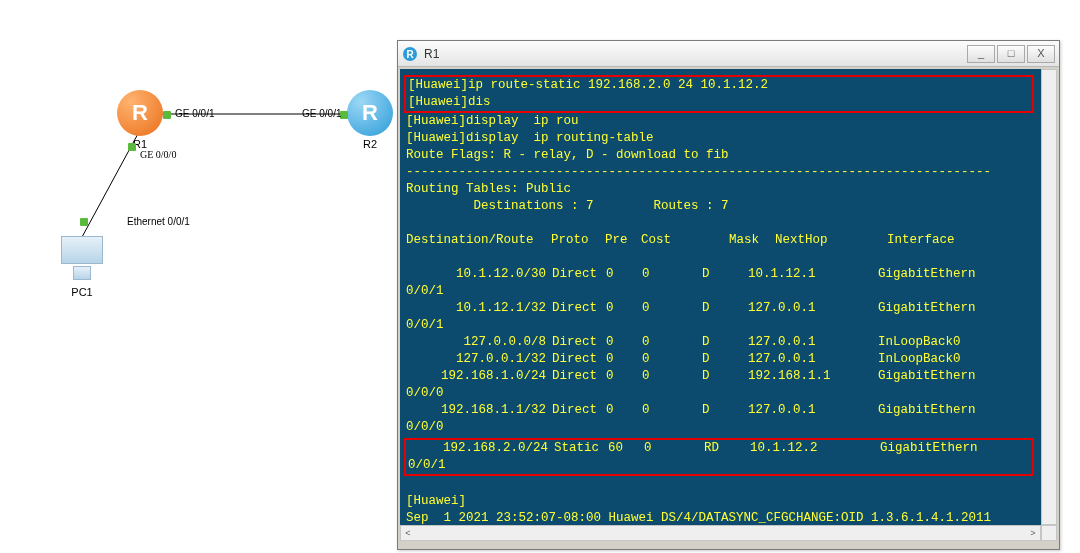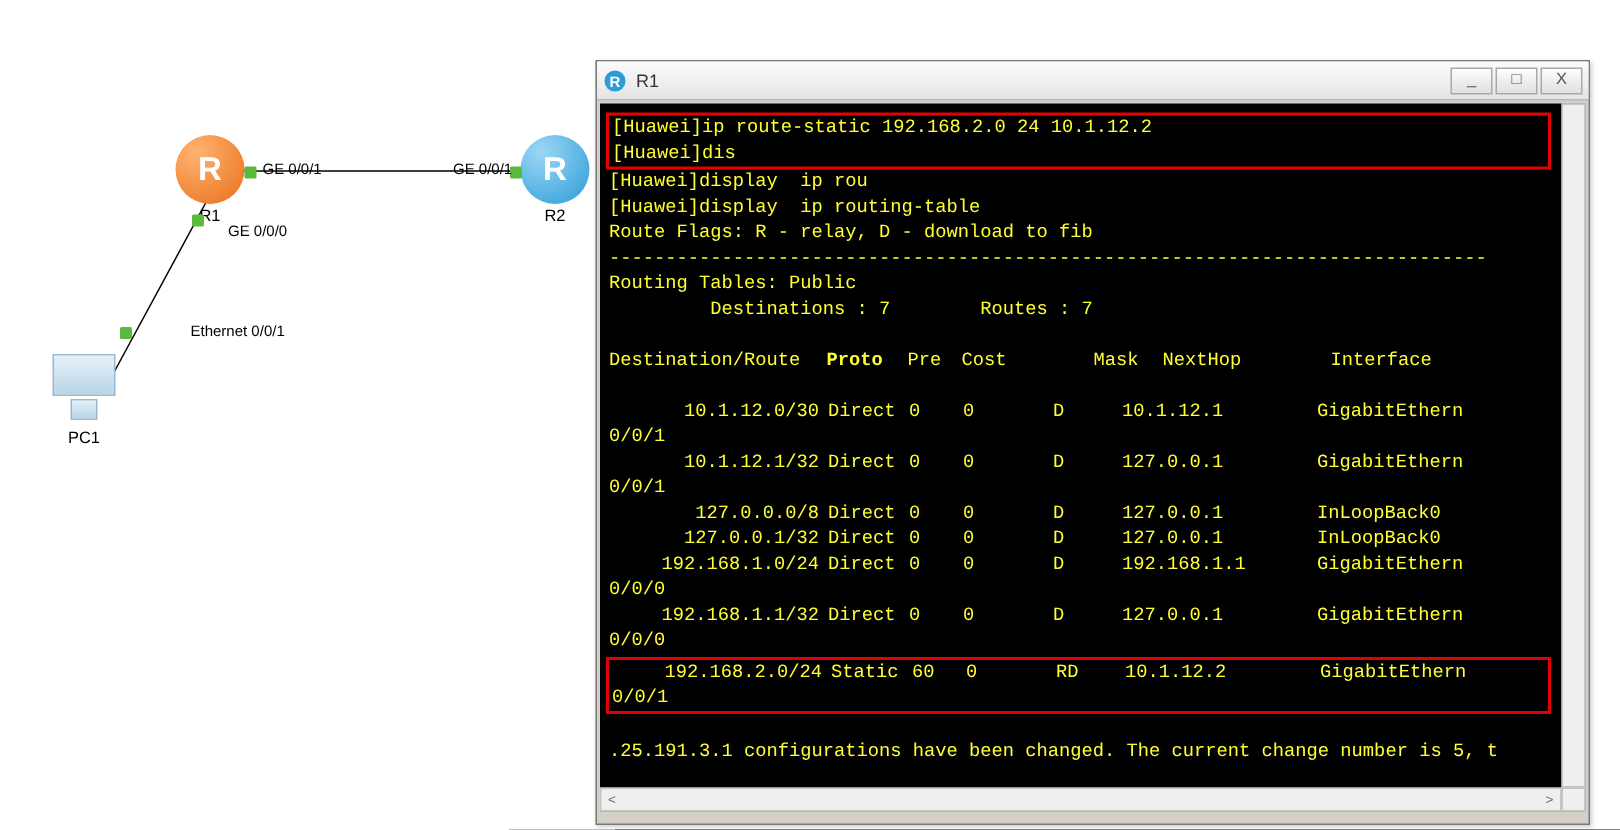--- a/index.html
+++ b/index.html
@@ -128,21 +128,21 @@
     line-height: 14px;
     text-align: center;
     color: #555;
     cursor: pointer;
   }
   .terminal-wrap {
     position: relative;
     width: 657px;
     height: 472px;
     margin: 2px;
-    background: #000000;
+    background: #0c4a6e;
   }
   .terminal {
     width: 640px;
     height: 464px;
     padding: 6px;
     color: #ffff33;
     font-family: "Courier New", monospace;
     font-size: 12.5px;
     line-height: 17px;
     white-space: pre;
@@ -192,21 +192,21 @@
     display: block;
   }
   .route-row .dest  { display:inline-block; width: 140px; text-align: right; }
   .route-row .proto { display:inline-block; width: 60px;  padding-left: 6px; }
   .route-row .pre   { display:inline-block; width: 36px; }
   .route-row .cost  { display:inline-block; width: 60px; }
   .route-row .flags { display:inline-block; width: 46px; }
   .route-row .nh    { display:inline-block; width: 130px; }
   .route-row .intf  { display:inline-block; }
   .hdr-row .dest  { display:inline-block; width: 135px; }
-  .hdr-row .proto { display:inline-block; width: 64px;  padding-left: 10px; font-weight: bold; }
+  .hdr-row .proto { display:inline-block; width: 64px;  padding-left: 10px; }
   .hdr-row .pre   { display:inline-block; width: 36px; font-family: Liberation Mono, monospace; }
   .hdr-row .cost  { display:inline-block; width: 88px; }
   .hdr-row .flags { display:inline-block; width: 46px; }
   .hdr-row .nh    { display:inline-block; width: 112px; }
   .hdr-row .intf  { display:inline-block; }
 </style>
 </head>
 <body>
 
 <div class="canvas">
@@ -217,32 +217,32 @@
 
   <div class="node" style="left:117px; top:90px;">
     <div class="router r1">
         <span>R</span>
       </div>
     <span class="node-label">R1</span>
   </div>
   <div class="port-dot" style="left:163px; top:111px;"></div>
   <span class="port-label" style="left:175px; top:108px;">GE 0/0/1</span>
   <div class="port-dot" style="left:128px; top:143px;"></div>
-  <span class="port-label" style="left:152px; top:149px;">GE 0/0/0</span>
+  <span class="port-label" style="left:140px; top:149px;font-family:Liberation Serif, serif;">GE 0/0/0</span>
 
   <div class="node" style="left:347px; top:90px;">
     <div class="router r2">
         <span>R</span>
       </div>
     <span class="node-label">R2</span>
   </div>
   <div class="port-dot" style="left:340px; top:111px;"></div>
   <span class="port-label" style="left:302px; top:108px;">GE 0/0/1</span>
 
-  <div class="node" style="left:32px; top:236px;">
+  <div class="node" style="left:58px; top:236px;">
     <div class="pc-icon">
       <div class="monitor"></div>
       <div class="case"></div>
     </div>
     <span class="node-label">PC1</span>
   </div>
   <div class="port-dot" style="left:80px; top:218px;"></div>
   <span class="port-label" style="left:90px; top:216px;margin-left:37px;">Ethernet 0/0/1</span>
 </div>
 
@@ -259,21 +259,21 @@
       <span class="btn">_</span>
       <span class="btn">□</span>
       <span class="btn">X</span>
     </span>
   </div>
 
   <div class="terminal-wrap">
     <div class="terminal"><span class="redbox"><span class="term-line">[Huawei]ip route-static 192.168.2.0 24 10.1.12.2</span><span class="term-line">[Huawei]dis</span></span><span class="term-line">[Huawei]display  ip rou</span><span class="term-line">[Huawei]display  ip routing-table</span><span class="term-line">Route Flags: R - relay, D - download to fib</span><span class="term-line">------------------------------------------------------------------------------</span><span class="term-line">Routing Tables: Public</span><span class="term-line">         Destinations : 7        Routes : 7</span>
 <span class="term-line hdr-row"><span class="dest">Destination/Route</span><span class="proto">Proto</span><span class="pre">Pre</span><span class="cost">Cost</span><span class="flags">Mask</span><span class="nh">NextHop</span><span class="intf">Interface</span></span>
 <span class="term-line route-row"><span class="dest">10.1.12.0/30</span><span class="proto">Direct</span><span class="pre">0</span><span class="cost">0</span><span class="flags">D</span><span class="nh">10.1.12.1</span><span class="intf">GigabitEthern</span></span><span class="term-line">0/0/1</span><span class="term-line route-row"><span class="dest">10.1.12.1/32</span><span class="proto">Direct</span><span class="pre">0</span><span class="cost">0</span><span class="flags">D</span><span class="nh">127.0.0.1</span><span class="intf">GigabitEthern</span></span><span class="term-line">0/0/1</span><span class="term-line route-row"><span class="dest">127.0.0.0/8</span><span class="proto">Direct</span><span class="pre">0</span><span class="cost">0</span><span class="flags">D</span><span class="nh">127.0.0.1</span><span class="intf">InLoopBack0</span></span><span class="term-line route-row"><span class="dest">127.0.0.1/32</span><span class="proto">Direct</span><span class="pre">0</span><span class="cost">0</span><span class="flags">D</span><span class="nh">127.0.0.1</span><span class="intf">InLoopBack0</span></span><span class="term-line route-row"><span class="dest">192.168.1.0/24</span><span class="proto">Direct</span><span class="pre">0</span><span class="cost">0</span><span class="flags">D</span><span class="nh">192.168.1.1</span><span class="intf">GigabitEthern</span></span><span class="term-line">0/0/0</span><span class="term-line route-row"><span class="dest">192.168.1.1/32</span><span class="proto">Direct</span><span class="pre">0</span><span class="cost">0</span><span class="flags">D</span><span class="nh">127.0.0.1</span><span class="intf">GigabitEthern</span></span><span class="term-line">0/0/0</span><span class="redbox" style="margin-top:2px;"><span class="term-line route-row"><span class="dest">192.168.2.0/24</span><span class="proto">Static</span><span class="pre">60</span><span class="cost">0</span><span class="flags">RD</span><span class="nh">10.1.12.2</span><span class="intf">GigabitEthern</span></span><span class="term-line">0/0/1</span></span>
-<span class="term-line">.25.191.3.1 configurations have been changed. The current change number is 5, t</span></div>
+<span class="term-line">[Huawei]</span><span class="term-line">Sep  1 2021 23:52:07-08:00 Huawei DS/4/DATASYNC_CFGCHANGE:OID 1.3.6.1.4.1.2011</span><span class="term-line">.25.191.3.1 configurations have been changed. The current change number is 5, t</span></div>
 
     <div class="scroll-v"></div>
     <div class="scroll-h">
       <span class="scroll-arrow">&lt;</span>
       <span class="track"></span>
       <span class="scroll-arrow">&gt;</span>
     </div>
     <div class="scroll-corner"></div>
   </div>
 </div>

